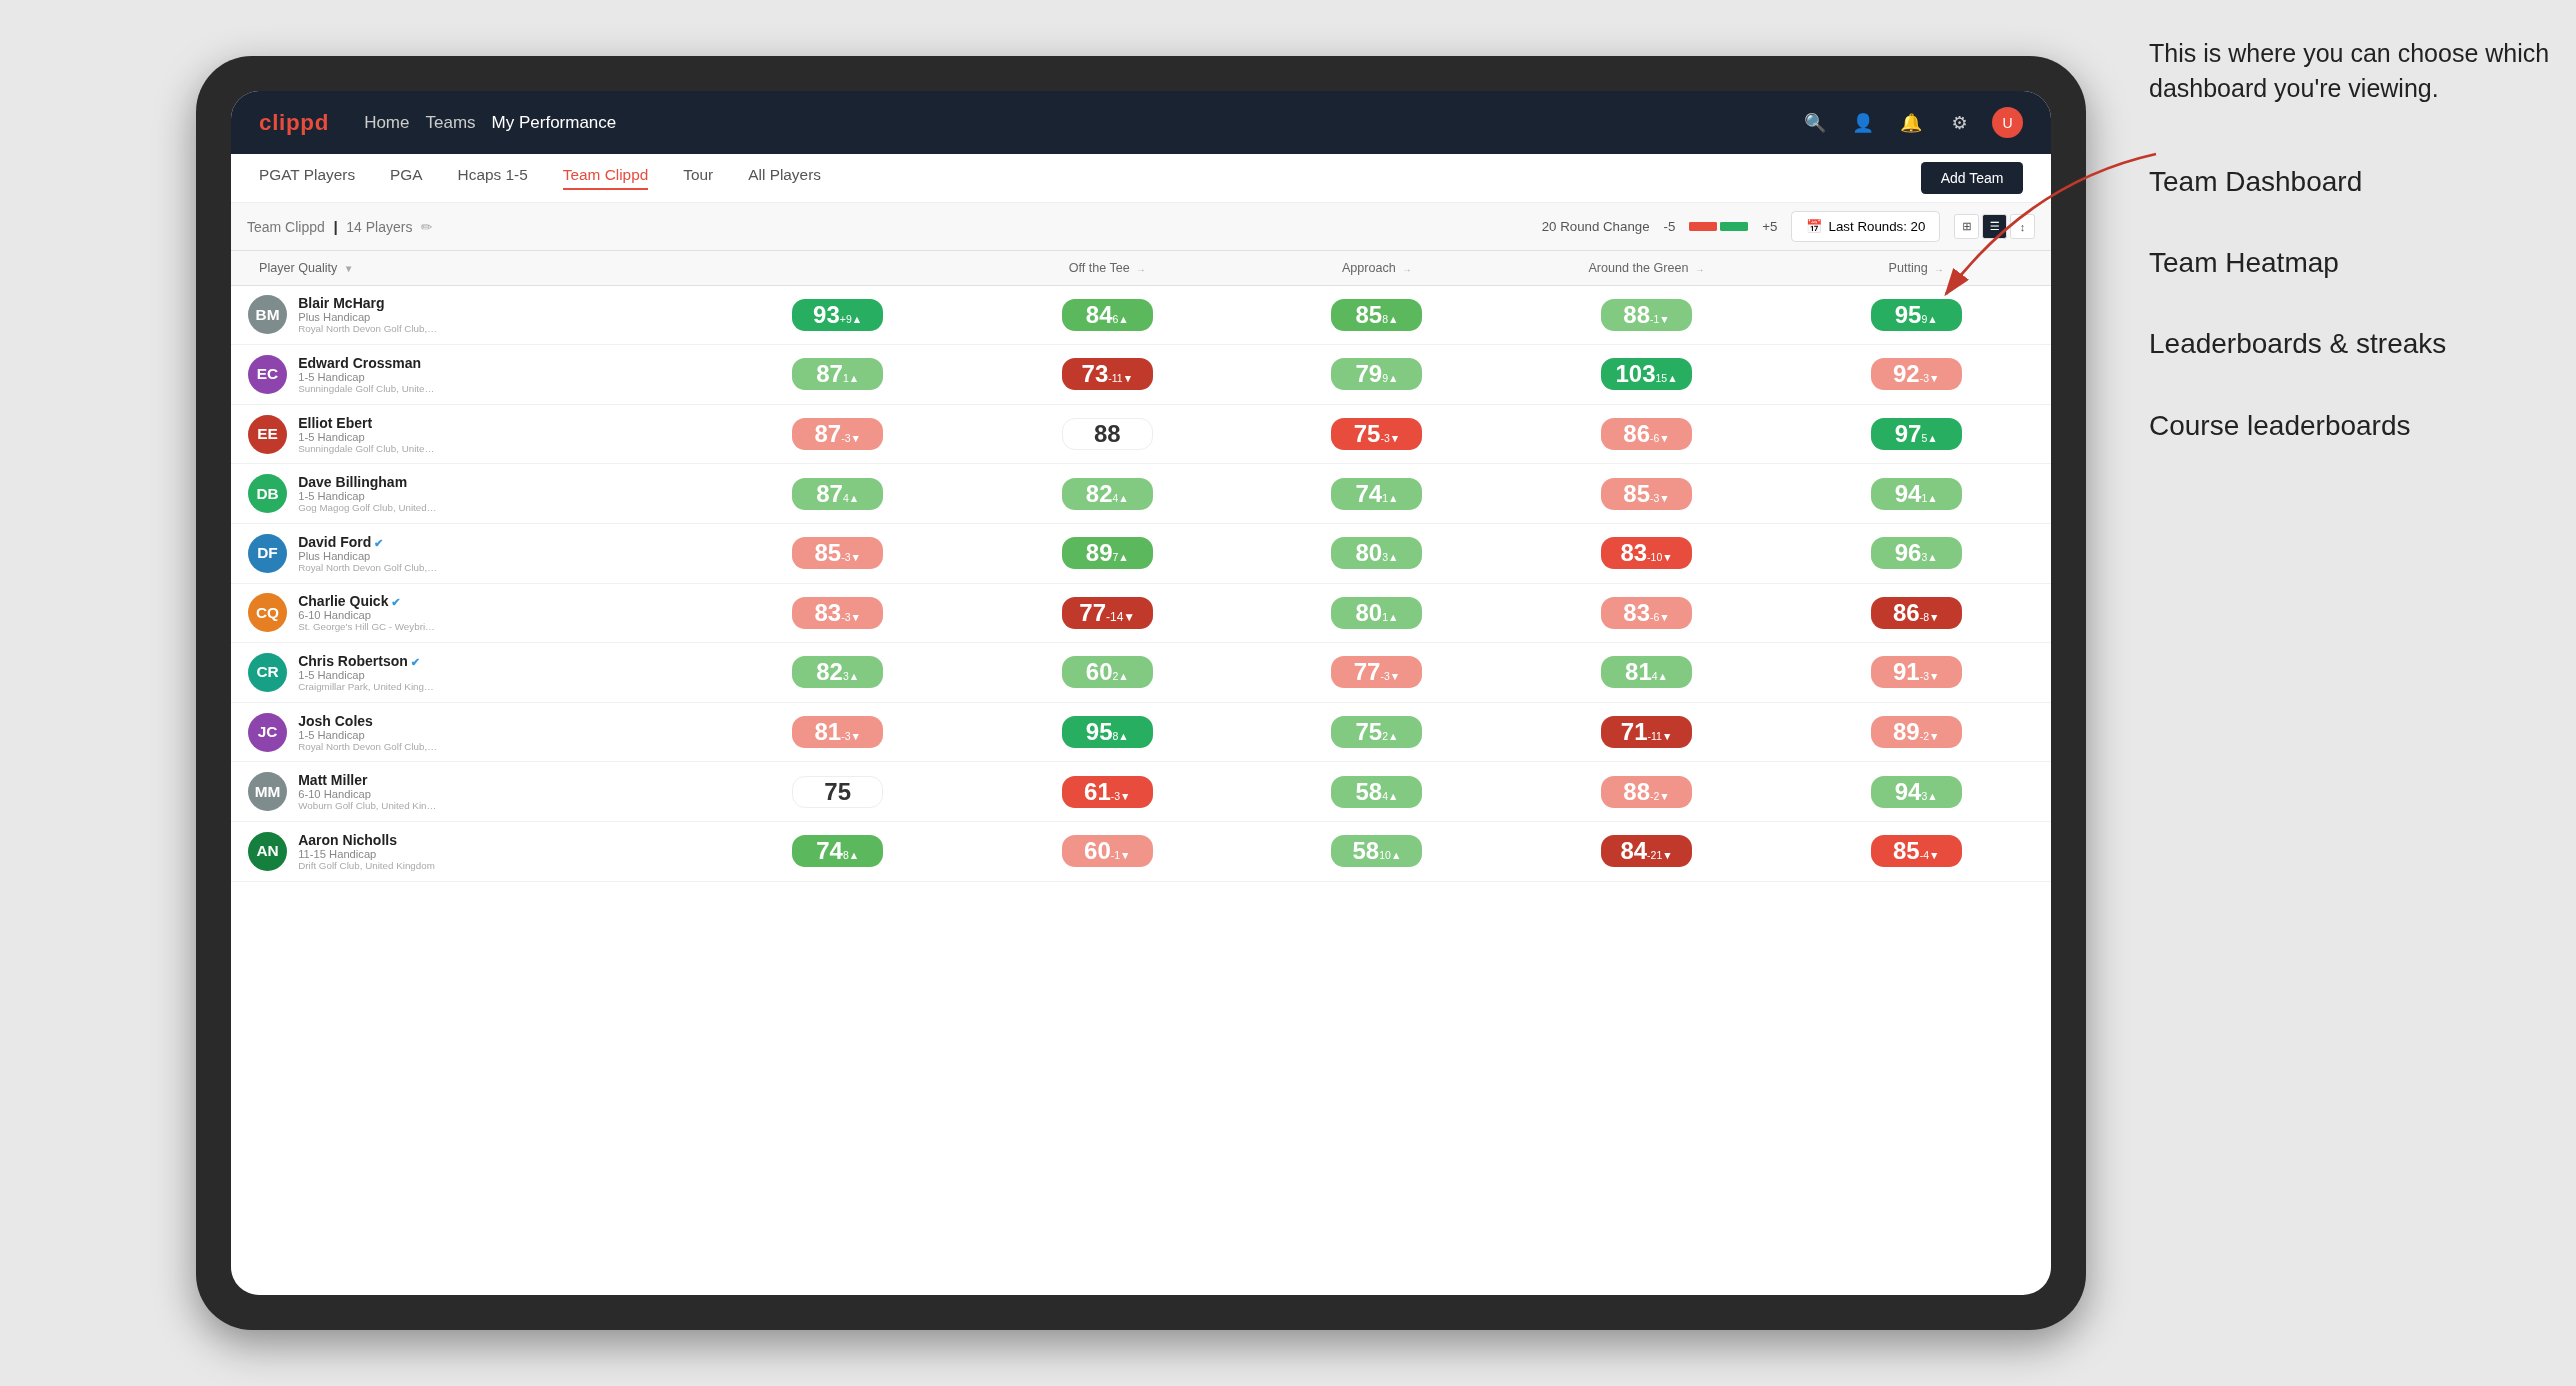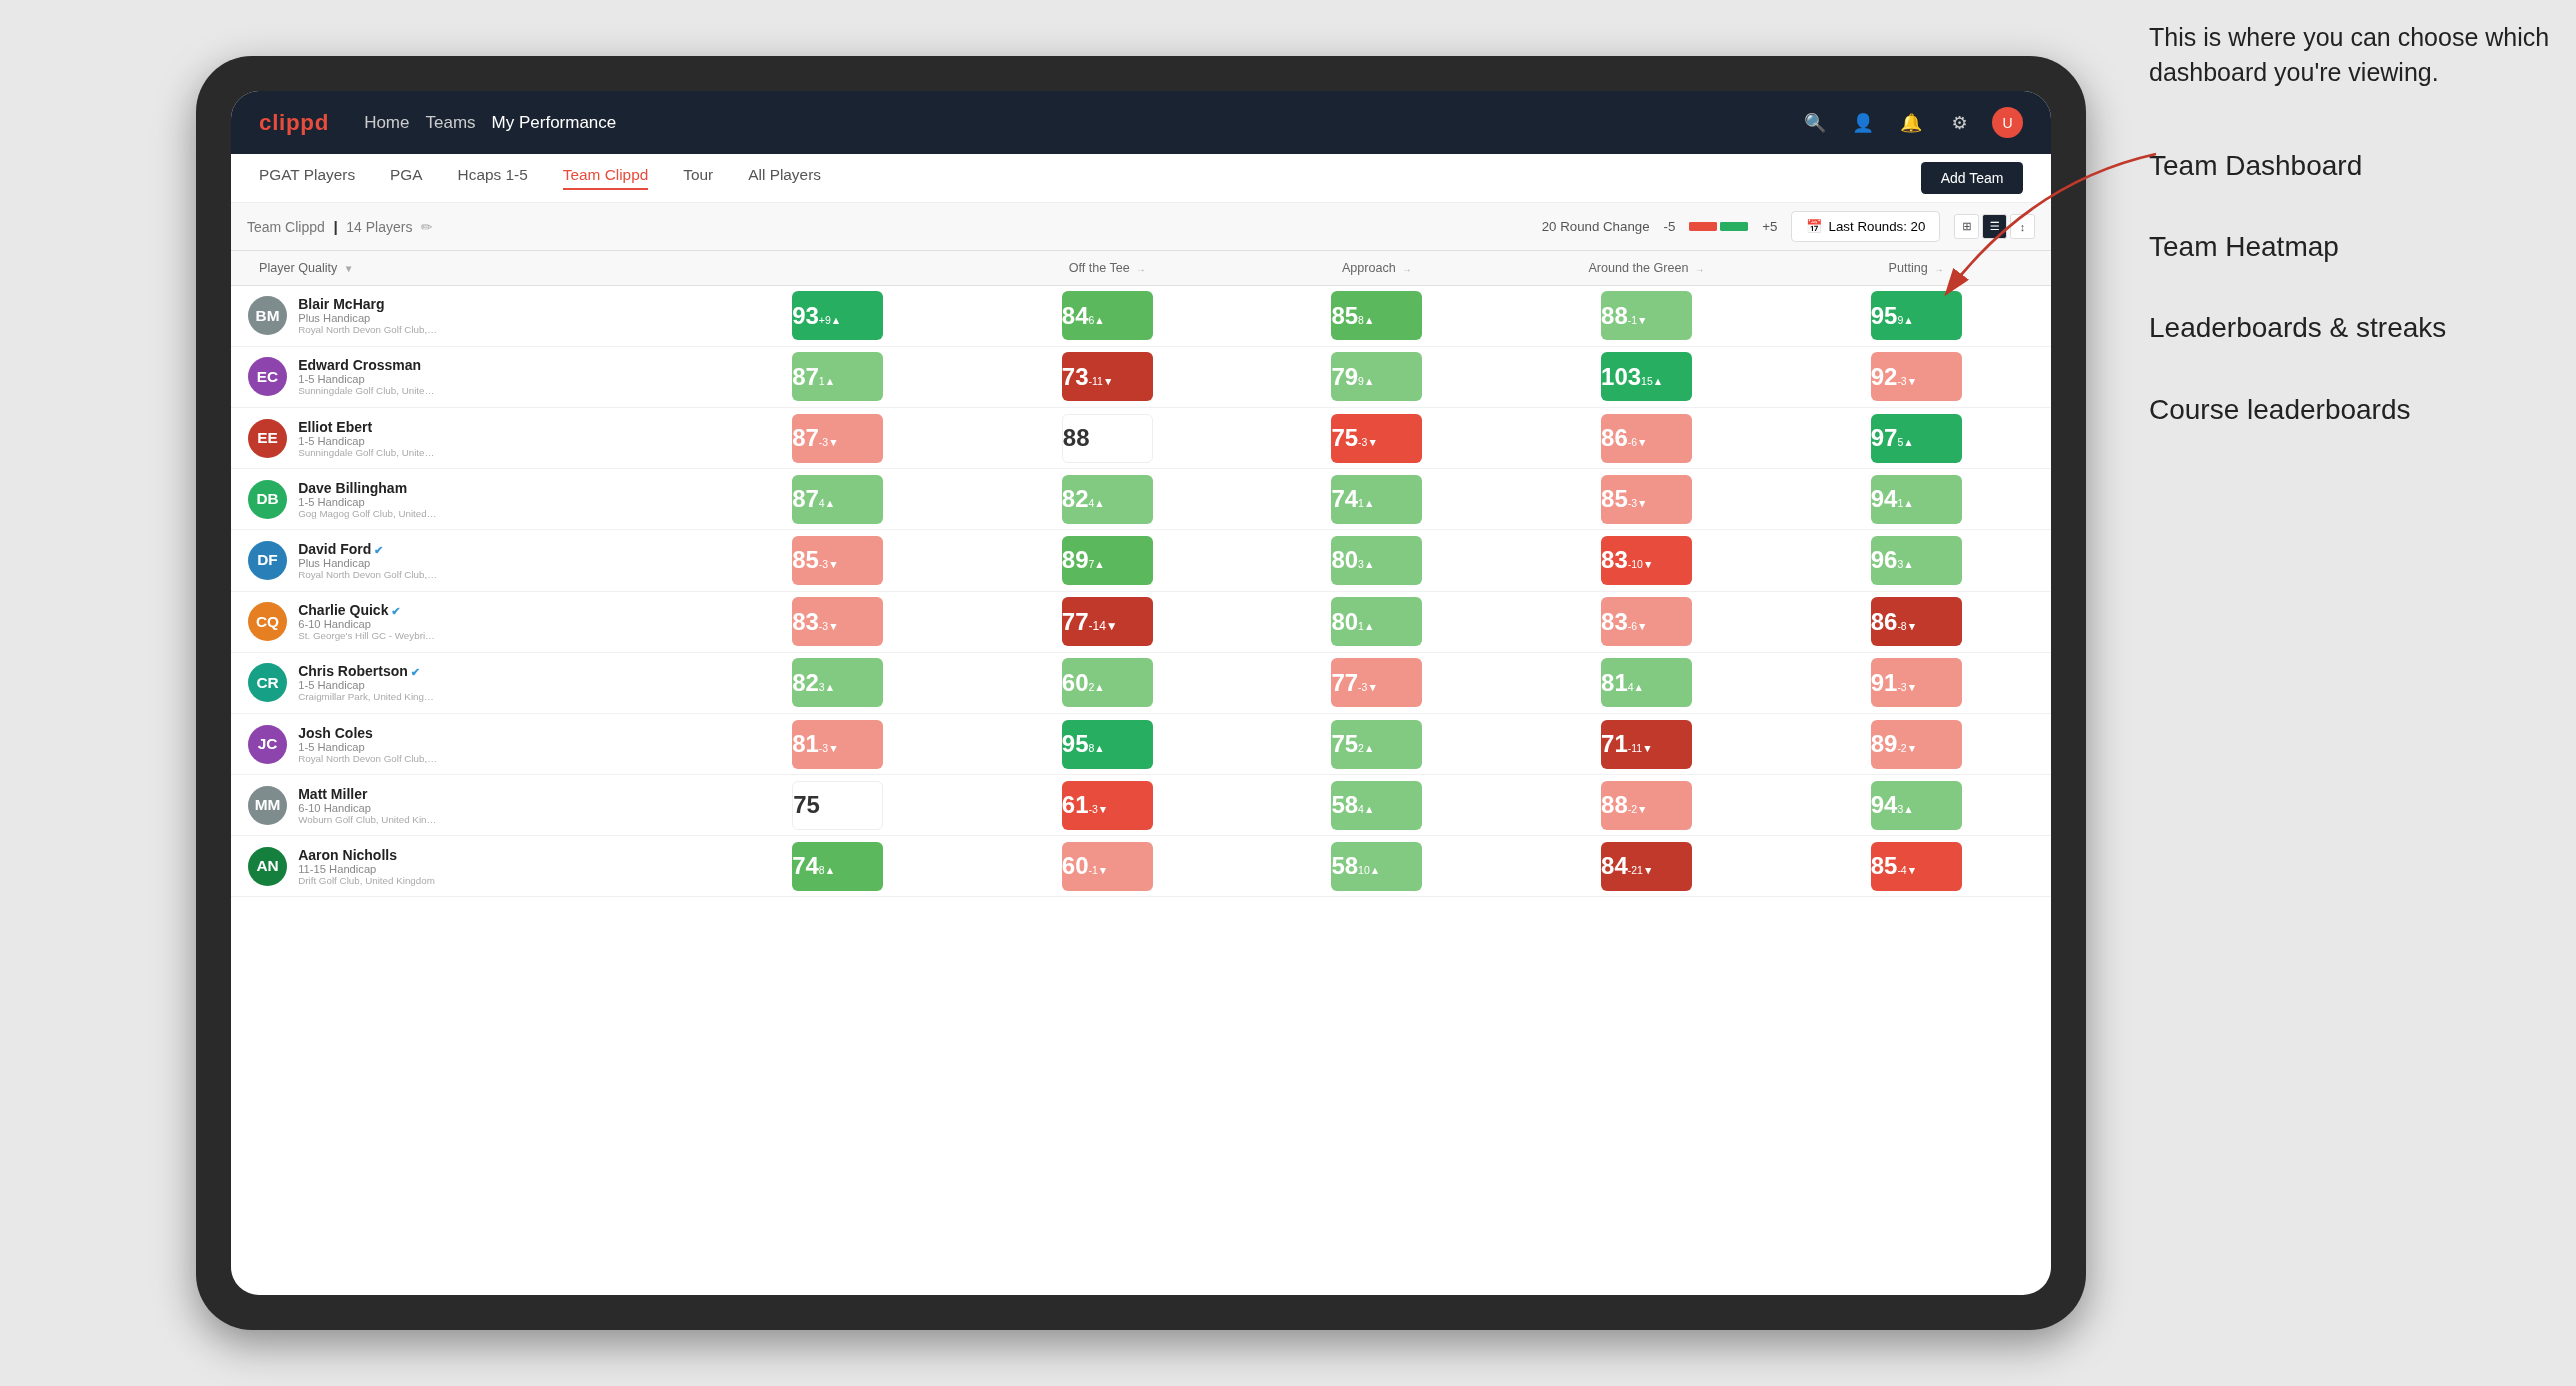--- a/index.html
+++ b/index.html
@@ -8,21 +8,21 @@
       font-family: -apple-system, BlinkMacSystemFont, 'Segoe UI', Arial, sans-serif;
       width: 2576px;
       height: 1386px;
       overflow: hidden;
       position: relative;
     }
 
     
     .annotation-area {
       position: absolute;
-      top: 20px;
+      top: 36px;
       right: 21px;
       width: 406px;
       font-size: 25px;
       color: #222;
       line-height: 1.4;
     }
     .annotation-text {
       font-size: 25px;
       color: #222;
       margin-bottom: 42px;
@@ -312,25 +312,25 @@
       margin-left: 2.8px;
     }
 
     .score-cell {
       text-align: center;
       padding: 5.6px;
     }
     .score-box {
       display: inline-flex;
       flex-direction: column;
-      align-items: flex-start;
+      align-items: center;
       justify-content: center;
       width: 91px;
-      height: 49px;
-      border-radius: 6px;
+      height: 32px;
+      border-radius: 13px;
       font-size: 24px;
       font-weight: 700;
       color: #fff;
       position: relative;
     }
 
     .score-main { font-size: 24px; font-weight: 700; line-height: 1; }
     .score-row {
       display: flex;
       align-items: baseline;

